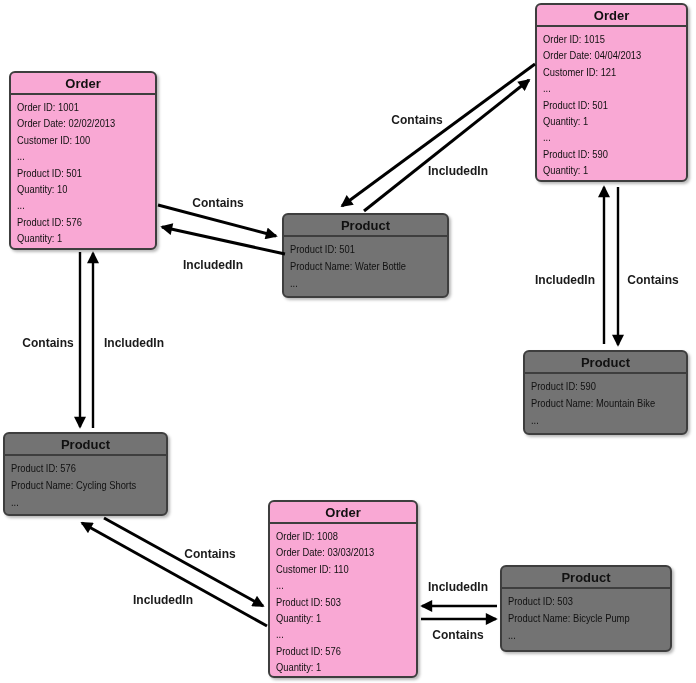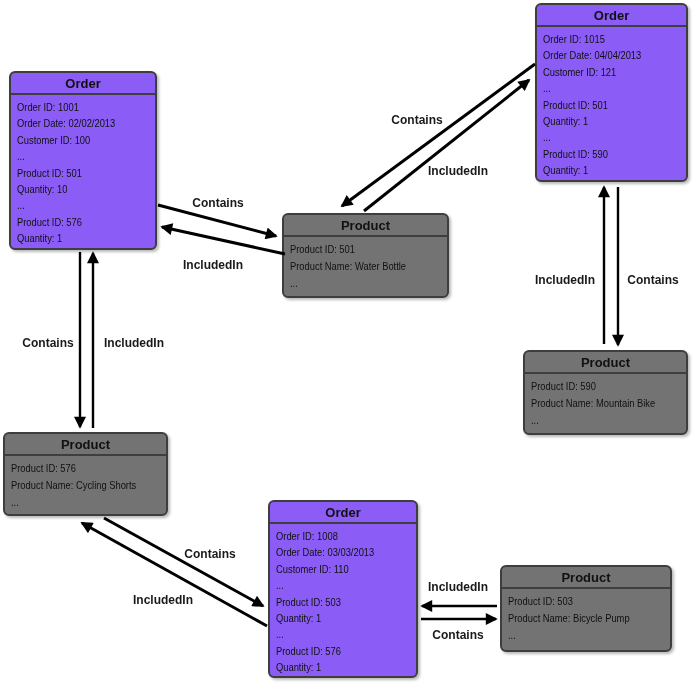--- a/index.html
+++ b/index.html
@@ -5,21 +5,21 @@
   html,body{margin:0;padding:0;background:#ffffff;}
   .canvas{
     position:relative;width:696px;height:683px;background:#ffffff;overflow:hidden;
     font-family:"Liberation Sans",sans-serif;color:#111111;
   }
   .node{
     position:absolute;box-sizing:border-box;
     border:2px solid #3e3e3e;border-radius:6px;
     box-shadow:2px 2px 3px rgba(0,0,0,0.28);
   }
-  .order{background:#8b5cf6;}
+  .order{background:#f9a8d4;}
   .product{background:#737373;}
   .title{
     font-size:13px;font-weight:bold;text-align:center;
     padding:3px 0 2px 0;border-bottom:2px solid #3e3e3e;
   }
   .body{padding:4px 15px 0 6px;font-size:11px;font-weight:normal;}
   .ln{white-space:nowrap;transform:scaleX(0.85);transform-origin:0 50%;}
   .order .ln{line-height:16.4px;}
   .product .ln{line-height:17px;}
   svg.edges{position:absolute;left:0;top:0;pointer-events:none;}

